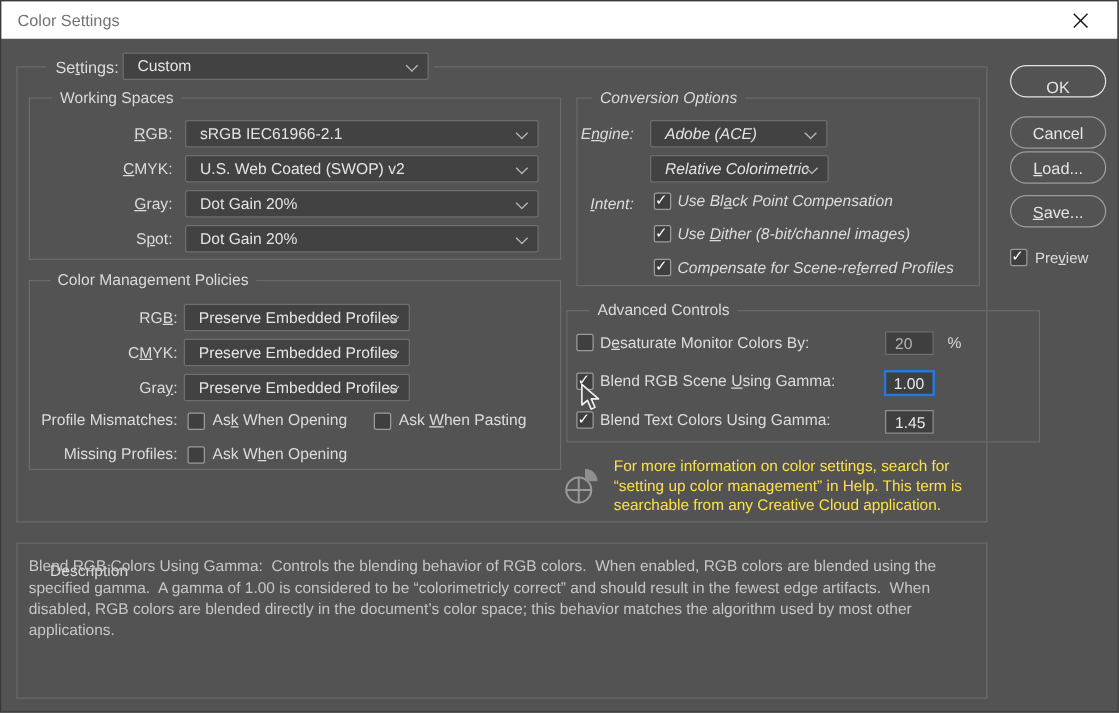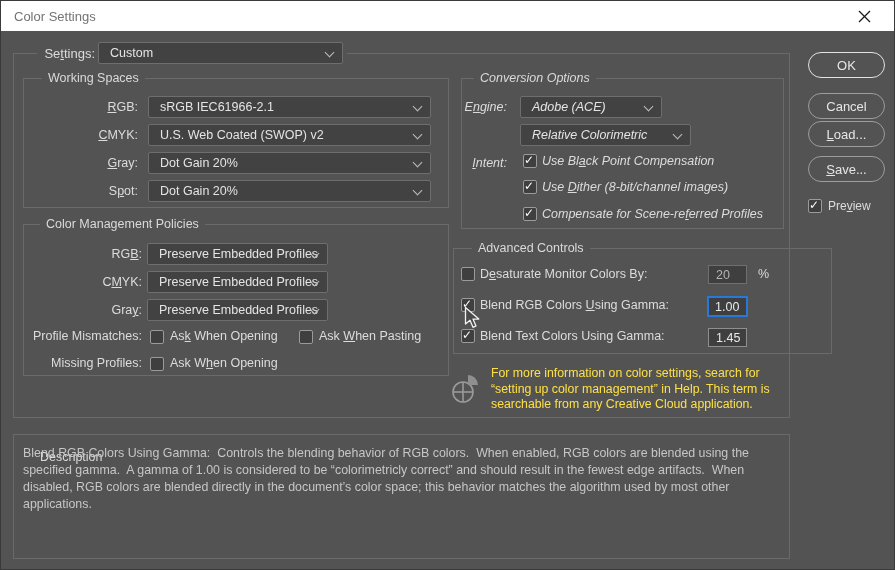--- a/index.html
+++ b/index.html
@@ -31,21 +31,21 @@
   .cb.checked .mark { display:block; color:#ffffff; font-size:12px; line-height:12px; font-weight:bold; margin:-1px 0 0 0; }
   
   .ti { position:absolute; width:39px; height:19px; background:#3f3f3f; border:1px solid #8f8f8f;
         color:#e8e8e8; font-size:12.5px; display:flex; align-items:center; padding-left:7px; }
   .ti.disabled { border-color:#6f6f6f; color:#b3b3b3; }
   .ti.focused { width:41px; height:21px; border:2px solid #2878d8; padding-left:6px; }
   
   .btn { position:absolute; left:807px; width:77px; height:26px; border:1px solid #9d9d9d; border-radius:13px;
          background:transparent; display:flex; align-items:center; justify-content:center;
          color:#e6e6e6; font-size:13px; white-space:nowrap; }
-  .btn.default { border-color:#e3e3e3; }
+  .btn.default { border-color:#e3e3e3;align-items:flex-end; }
   
   #info-text { position:absolute; left:490px; top:365px; width:296px; color:#fde047; font-size:12.3px; line-height:15.5px; }
   
   #desc-text { position:absolute; left:9px; top:10px; width:760px; color:#c6c6c6; font-size:12.4px; line-height:17px; white-space:pre-wrap; }
   svg { display:block; }
 </style>
 </head>
 <body>
 
 <div id="window">
@@ -124,21 +124,21 @@
   </div>
 
   <div class="grp" style="left:460px; top:77px; width:323px; height:151px;font-style:italic;">
     <span class="leg" style="left:12px;">Conversion Options</span>
     <span class="lbl r" style="left:0; top:17px; width:45px; line-height:22px;"><span>E</span><span class="u">n</span><span>gine:</span></span>
     <div class="dd" style="left:58px; top:17px; width:142px;">
         <span>Adobe (ACE)</span>
         <span class="chev"></span>
       </div>
     <span class="lbl r" style="left:0; top:45px; width:45px; line-height:22px;margin-top:28px;"><span></span><span class="u">I</span><span>ntent:</span></span>
-    <div class="dd" style="left:58px; top:45px; width:171px;">
+    <div class="dd" style="left:58px; top:45px; width:143px;">
         <span>Relative Colorimetric</span>
         <span class="chev"></span>
       </div>
 
     <span class="cb checked" style="left:61px; top:75px;">
         <span class="mark">✓</span>
       </span>
     <span class="lbl" style="left:80px; top:74px; line-height:16px;"><span>Use Bl</span><span class="u">a</span><span>ck Point Compensation</span></span>
     <span class="cb checked" style="left:61px; top:101px;">
         <span class="mark">✓</span>
@@ -155,21 +155,21 @@
     <span class="cb" style="left:7px; top:18px;"></span>
     <span class="lbl" style="left:26px; top:17px; line-height:16px;"><span>D</span><span class="u">e</span><span>saturate Monitor Colors By:</span></span>
     <div class="ti disabled" style="left:254px; top:16px;">
         <span>20</span>
       </div>
     <span class="lbl" style="left:304px; top:17px; line-height:16px;">%</span>
 
     <span class="cb checked" style="left:7px; top:49px;">
         <span class="mark">✓</span>
       </span>
-    <span class="lbl" style="left:26px; top:48px; line-height:16px;"><span>Blend RGB Colors </span><span class="u">U</span><span>sing Gamma:</span></span>
+    <span class="lbl" style="left:26px; top:48px; line-height:16px;"><span>Blend RGB Scene </span><span class="u">U</span><span>sing Gamma:</span></span>
     <div class="ti focused" style="left:253px; top:47px;">
         <span>1.00</span>
       </div>
 
     <span class="cb checked" style="left:7px; top:80px;">
         <span class="mark">✓</span>
       </span>
     <span class="lbl" style="left:26px; top:79px; line-height:16px;"><span>Blend Text Colors Using Gamma:</span><span class="u"></span><span></span></span>
     <div class="ti" style="left:254px; top:79px;">
         <span>1.45</span>

